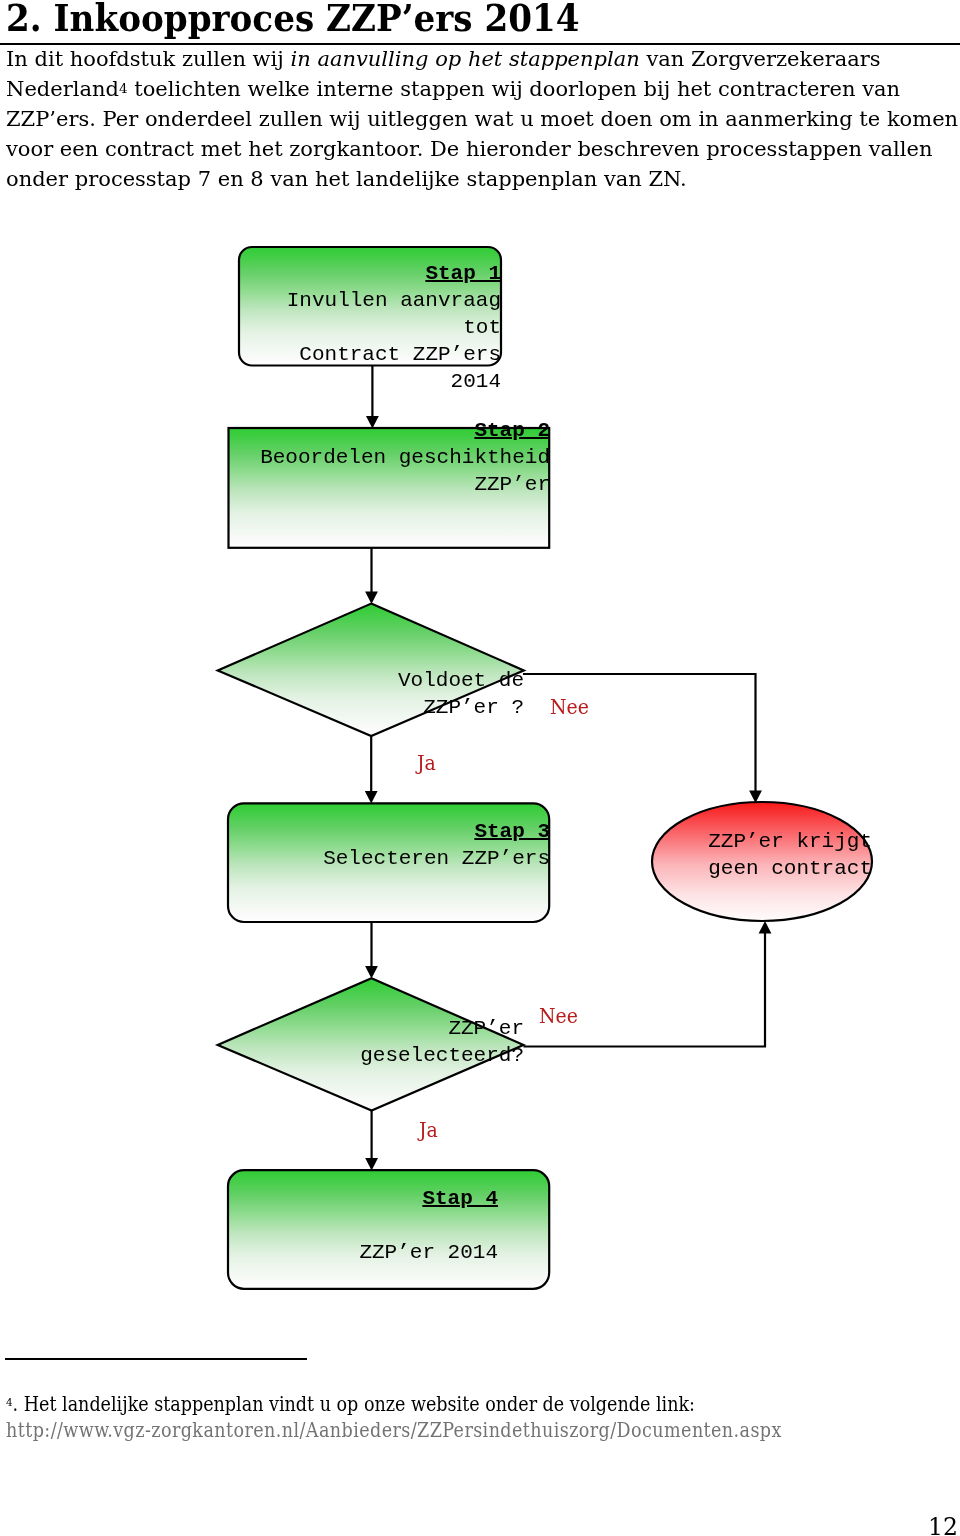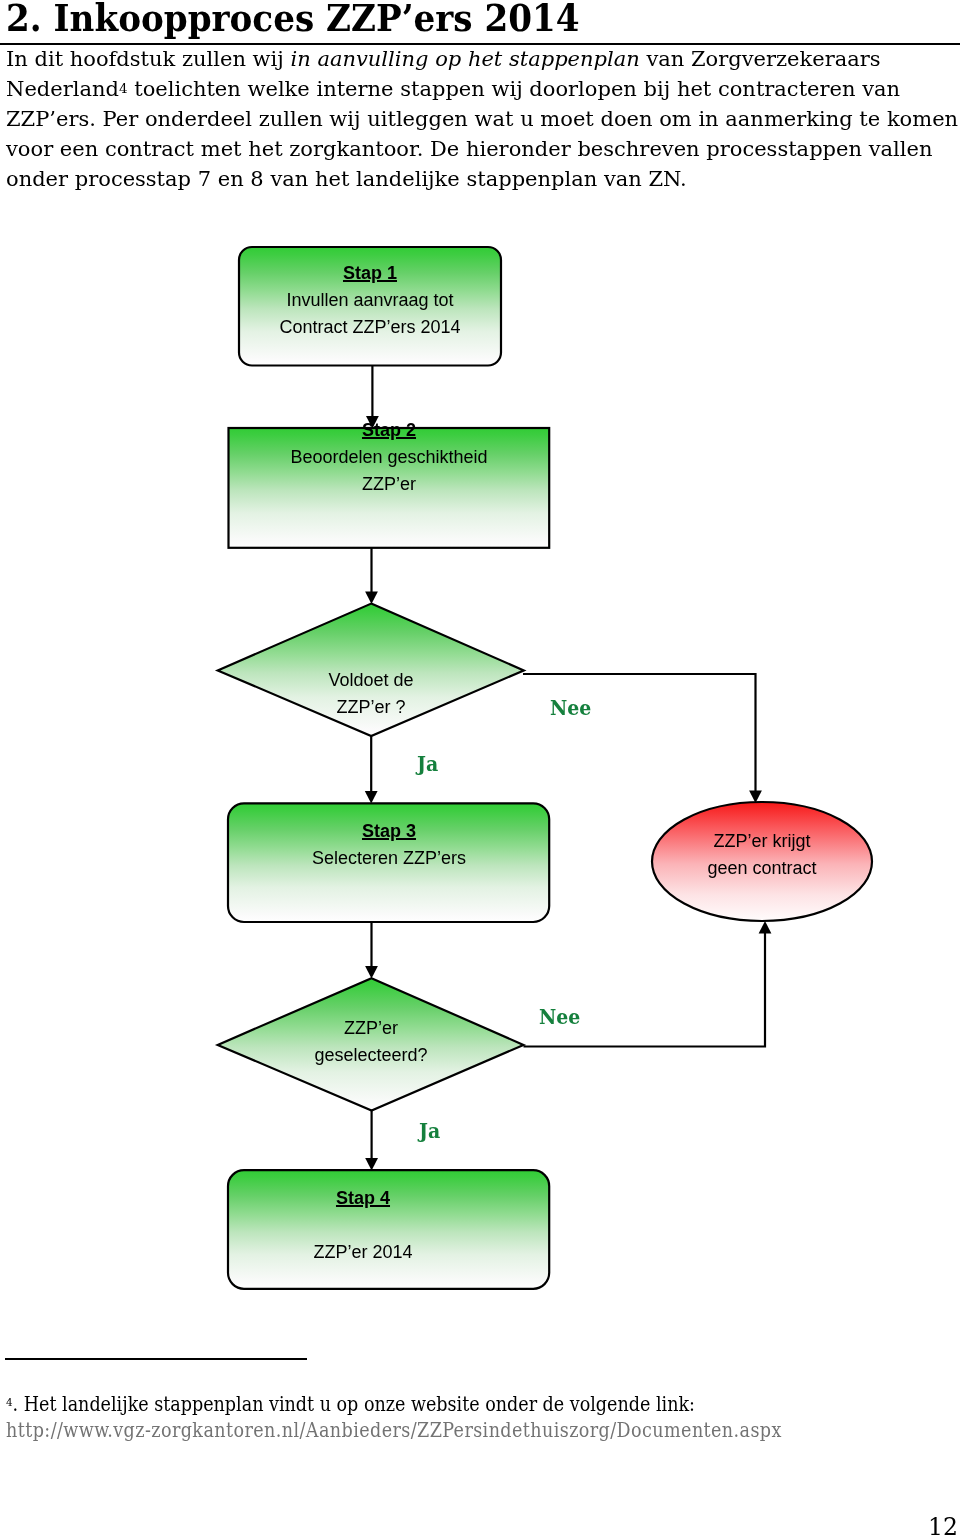--- a/index.html
+++ b/index.html
@@ -12,26 +12,26 @@
            font-family:"DejaVu Serif Condensed","DejaVu Serif",serif;
            letter-spacing:0px;white-space:nowrap;line-height:40px;}
   #head-rule{position:absolute;left:0;top:42.5px;width:960px;height:2px;background:#000;}
   
   #intro{position:absolute;left:6px;top:44px;width:953px;font-size:21px;line-height:30.1px;
          margin:0;text-align:left;letter-spacing:0;}
   #intro i{font-style:italic;}
   #intro sup{font-size:13.5px;vertical-align:3.5px;line-height:0;}
   
   #flow{position:absolute;left:0;top:0;width:960px;height:1536px;}
-  .lbl{position:absolute;text-align:center;font-size:18px;line-height:27px;color:#000;
-       font-family:Liberation Sans, sans-serif;}
+  .lbl{position:absolute;text-align:right;font-size:21px;line-height:27px;color:#000;
+       font-family:Liberation Mono, monospace;}
   .lbl .tt{font-weight:bold;text-decoration:underline;text-decoration-thickness:2px;
            text-underline-offset:1px;}
-  .edgelbl{position:absolute;font-size:21px;line-height:21px;color:#15803d;
-           font-family:"DejaVu Serif Condensed","DejaVu Serif",serif;font-weight:bold;}
+  .edgelbl{position:absolute;font-size:21px;line-height:21px;color:#b91c1c;
+           font-family:"DejaVu Serif Condensed","DejaVu Serif",serif;}
   #lbl-step1{left:239px;top:259.5px;width:262px;}
   #lbl-step2{left:228px;top:417px;width:322px;}
   #lbl-dec1{left:218px;top:640px;width:306px;margin-top:27px;}
   #lbl-step3{left:228px;top:818px;width:322px;}
   #lbl-reject{left:652px;top:828px;width:220px;}
   #lbl-dec2{left:218px;top:1015px;width:306px;}
   #lbl-step4{left:228px;top:1185px;width:270px;}
   #lbl-ja1{left:417px;top:753px;}
   #lbl-nee1{left:550px;top:697px;}
   #lbl-ja2{left:419px;top:1120px;}

